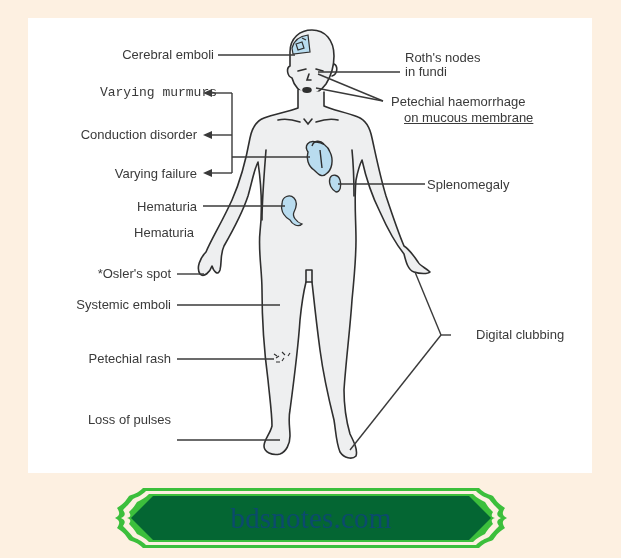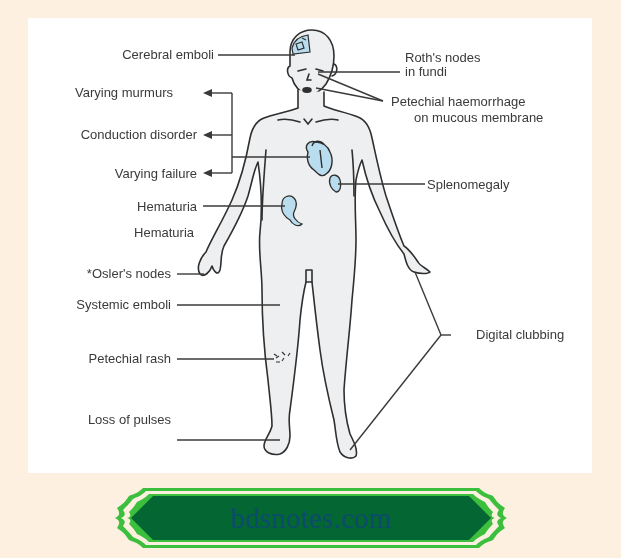--- a/index.html
+++ b/index.html
@@ -123,34 +123,34 @@
   </g>
 
   <g fill="#3a3a3a">
     <polygon points="203,93 212,89 212,97"></polygon>
     <polygon points="203,135 212,131 212,139"></polygon>
     <polygon points="203,173 212,169 212,177"></polygon>
   </g>
 </svg>
 
 <div class="label r" style="right:407px; top:47px;">Cerebral emboli</div>
-<div class="label r" style="right:448px; top:85px;">Varying murmurs</div>
+<div class="label r" style="right:404px; top:85px;font-family:Liberation Mono, monospace;">Varying murmurs</div>
 <div class="label r" style="right:424px; top:127px;">Conduction disorder</div>
 <div class="label r" style="right:424px; top:166px;">Varying failure</div>
 <div class="label r" style="right:424px; top:199px;">Hematuria</div>
 <div class="label r" style="right:427px; top:225px;">Hematuria</div>
-<div class="label r" style="right:450px; top:266px;">*Osler's nodes</div>
+<div class="label r" style="right:450px; top:266px;">*Osler's spot</div>
 <div class="label r" style="right:450px; top:297px;">Systemic emboli</div>
 <div class="label r" style="right:450px; top:351px;">Petechial rash</div>
 <div class="label r" style="right:450px; top:412px;">Loss of pulses</div>
 
 <div class="label" style="left:405px; top:50px;">Roth's nodes</div>
 <div class="label" style="left:405px; top:64px;">in fundi</div>
 <div class="label" style="left:391px; top:94px;">Petechial haemorrhage</div>
-<div class="label" style="left:414px; top:110px;">on mucous membrane</div>
+<div class="label" style="left:404px; top:110px;text-decoration:underline;">on mucous membrane</div>
 <div class="label" style="left:427px; top:177px;">Splenomegaly</div>
 <div class="label" style="left:476px; top:327px;">Digital clubbing</div>
 
 <div class="banner">
   <svg width="396" height="64" viewBox="0 0 396 64">
 
     <path d="M30 2 L366 2 C372 8 376 8 380 10 C384 16 386 18 392 22 C388 28 390 30 394 32 C390 34 388 36 392 42 C386 46 384 48 380 54 C376 56 372 56 366 62 L30 62 C24 56 20 56 16 54 C12 48 10 46 4 42 C8 36 6 34 2 32 C6 30 8 28 4 22 C10 18 12 16 16 10 C20 8 24 8 30 2 Z" fill="#3cbf3c"></path>
     <path d="M33 5 L363 5 C368 10 372 11 376 13 C380 18 382 20 386 24 C383 28 384 30 388 32 C384 34 383 36 386 40 C382 44 380 46 376 51 C372 53 368 54 363 59 L33 59 C28 54 24 53 20 51 C16 46 14 44 10 40 C13 36 12 34 8 32 C12 30 13 28 10 24 C14 20 16 18 20 13 C24 11 28 10 33 5 Z" fill="#fdf0e1"></path>
     <path d="M36 8 L360 8 C364 12 368 14 372 16 C375 21 377 23 380 26 C378 29 378 31 382 32 C378 33 378 35 380 38 C377 41 375 43 372 48 C368 50 364 52 360 56 L36 56 C32 52 28 50 24 48 C21 43 19 41 16 38 C18 35 18 33 14 32 C18 31 18 29 16 26 C19 23 21 21 24 16 C28 14 32 12 36 8 Z" fill="#3cbf3c"></path>
     <path d="M40 10 L356 10 L378 32 L356 54 L40 54 L18 32 Z" fill="#046633"></path>

